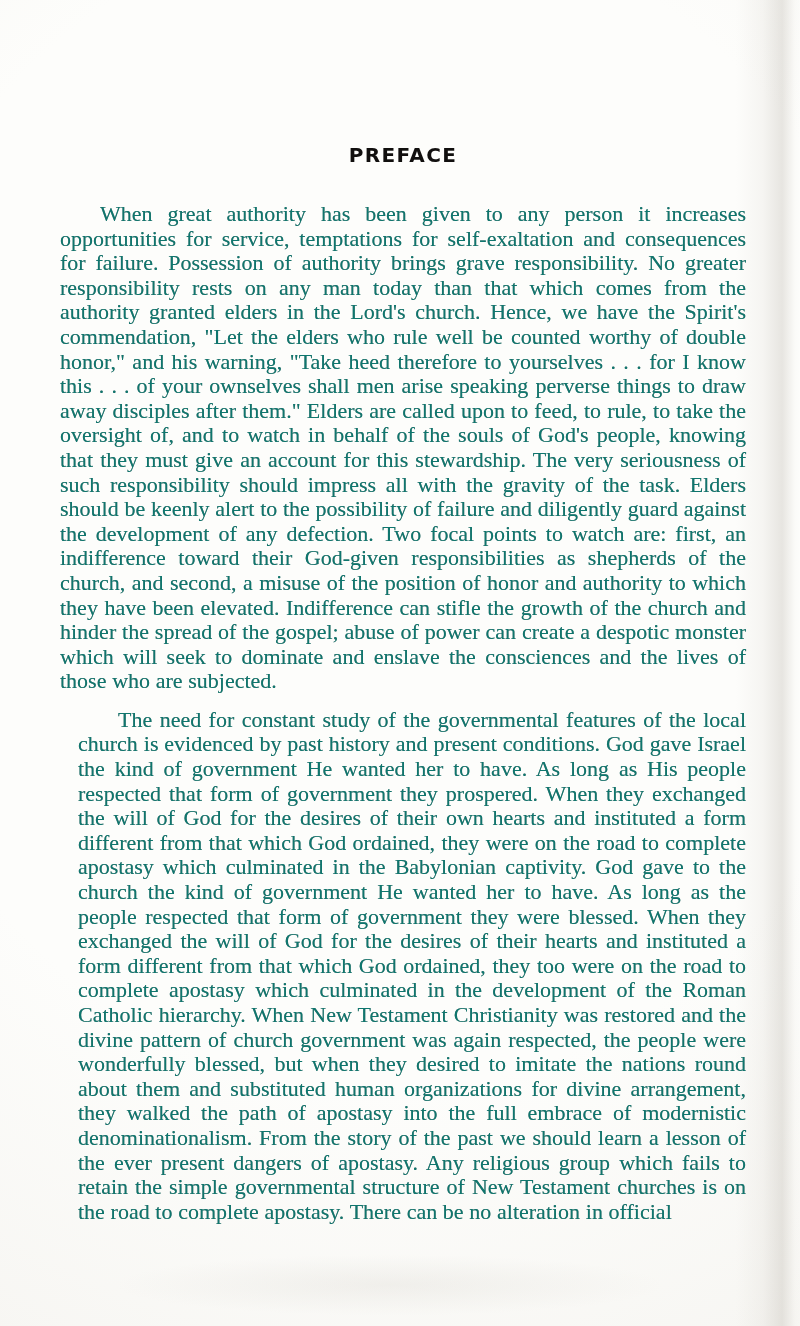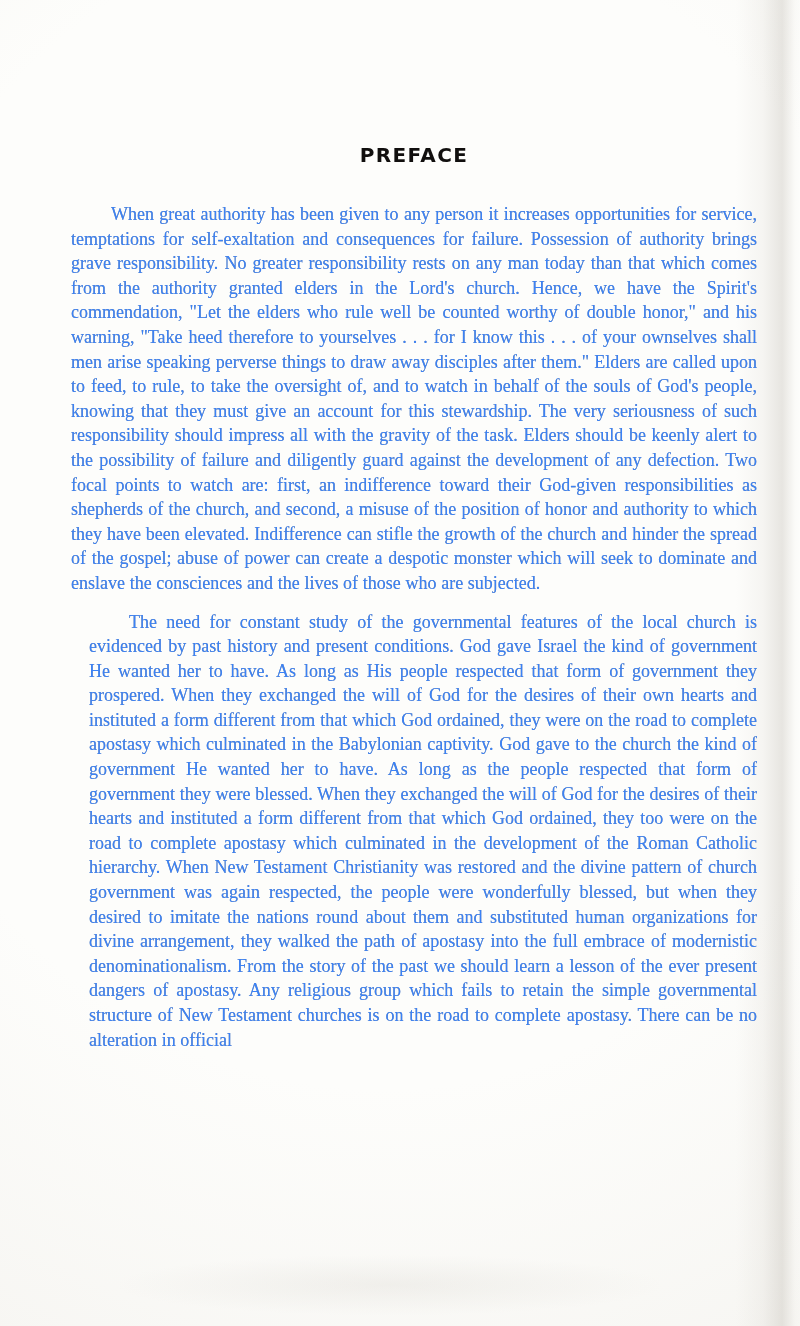--- a/index.html
+++ b/index.html
@@ -51,44 +51,44 @@
     top: 1255px;
     width: 540px;
     height: 60px;
     background: radial-gradient(ellipse at center, rgba(202,198,190,0.22) 0%, rgba(255,255,255,0) 72%);
     pointer-events: none;
     z-index: 2;
   }
 
   .content {
     position: absolute;
-    left: 71px;
+    left: 60px;
     top: 0;
     width: 686px;
     z-index: 5;
   }
 
   .page-title {
     margin: 0;
     padding-top: 143px;
     text-align: center;
     font-family: "DejaVu Sans", sans-serif;
     font-weight: bold;
     font-size: 20px;
     letter-spacing: 1.4px;
     color: #110f0e;
   }
 
   .body-text {
     margin: 0;
     padding-top: 35px;
     font-family: "Liberation Serif", "DejaVu Serif", serif;
-    font-size: 18px;
+    font-size: 22px;
     line-height: 24.6px;
-    color: #3b82f6;
+    color: #0f766e;
     text-align: justify;
     text-justify: inter-word;
     -webkit-hyphens: none;
     hyphens: none;
     word-spacing: 0.2px;
   }
 
   .body-text + .body-text {
     padding-top: 14px;
     margin-left: 18px;

